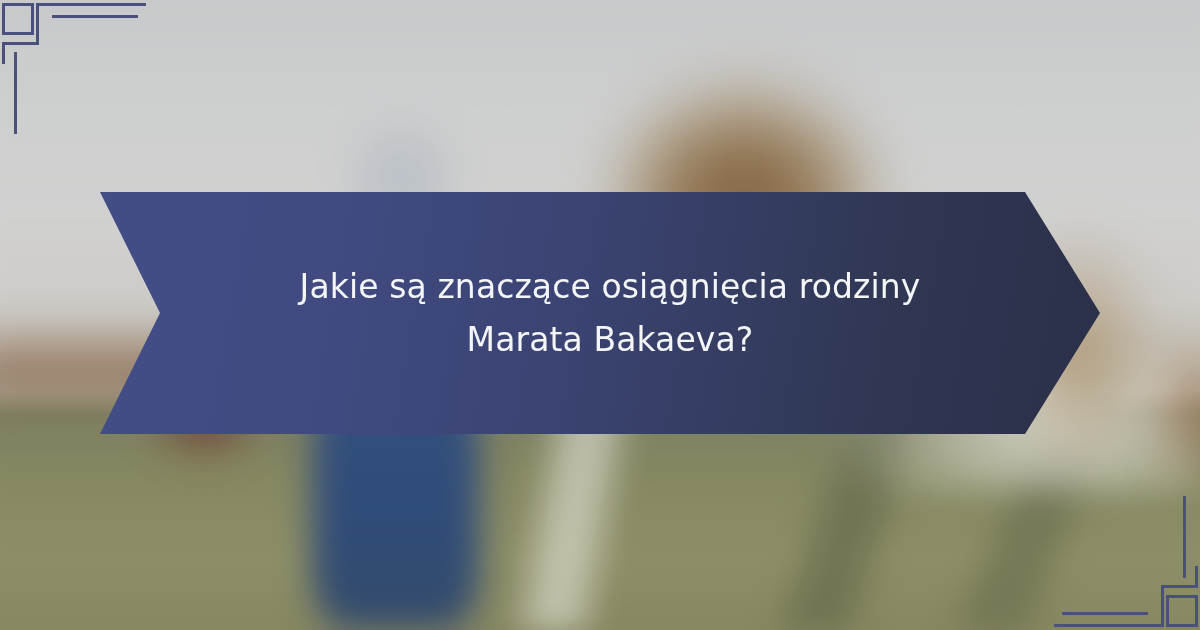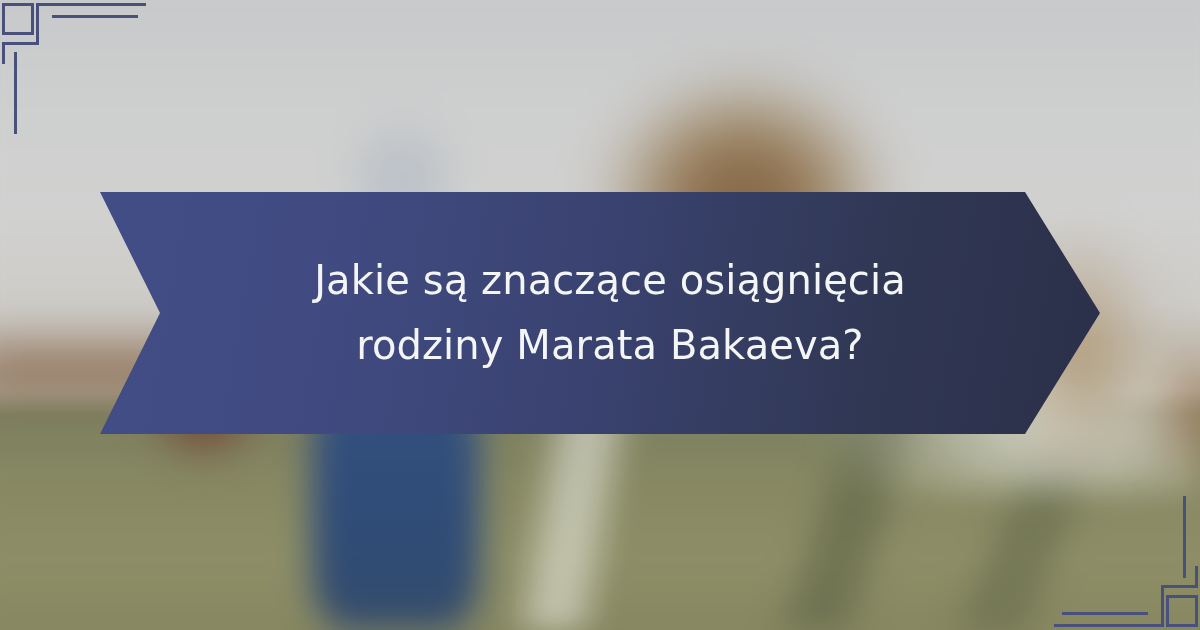--- a/index.html
+++ b/index.html
@@ -174,21 +174,21 @@
       6.0% 50%
     );
     display: flex;
     align-items: center;
     justify-content: center;
     box-sizing: border-box;
     padding: 0 120px 0 140px;
   }
   #banner-text {
     color: #f4f5f7;
-    font-size: 40px;
+    font-size: 33px;
     line-height: 1.62;
     font-weight: 400;
     text-align: center;
     letter-spacing: 0.1px;
     max-width: 760px;
   }
 </style>
 </head>
 <body>
 

